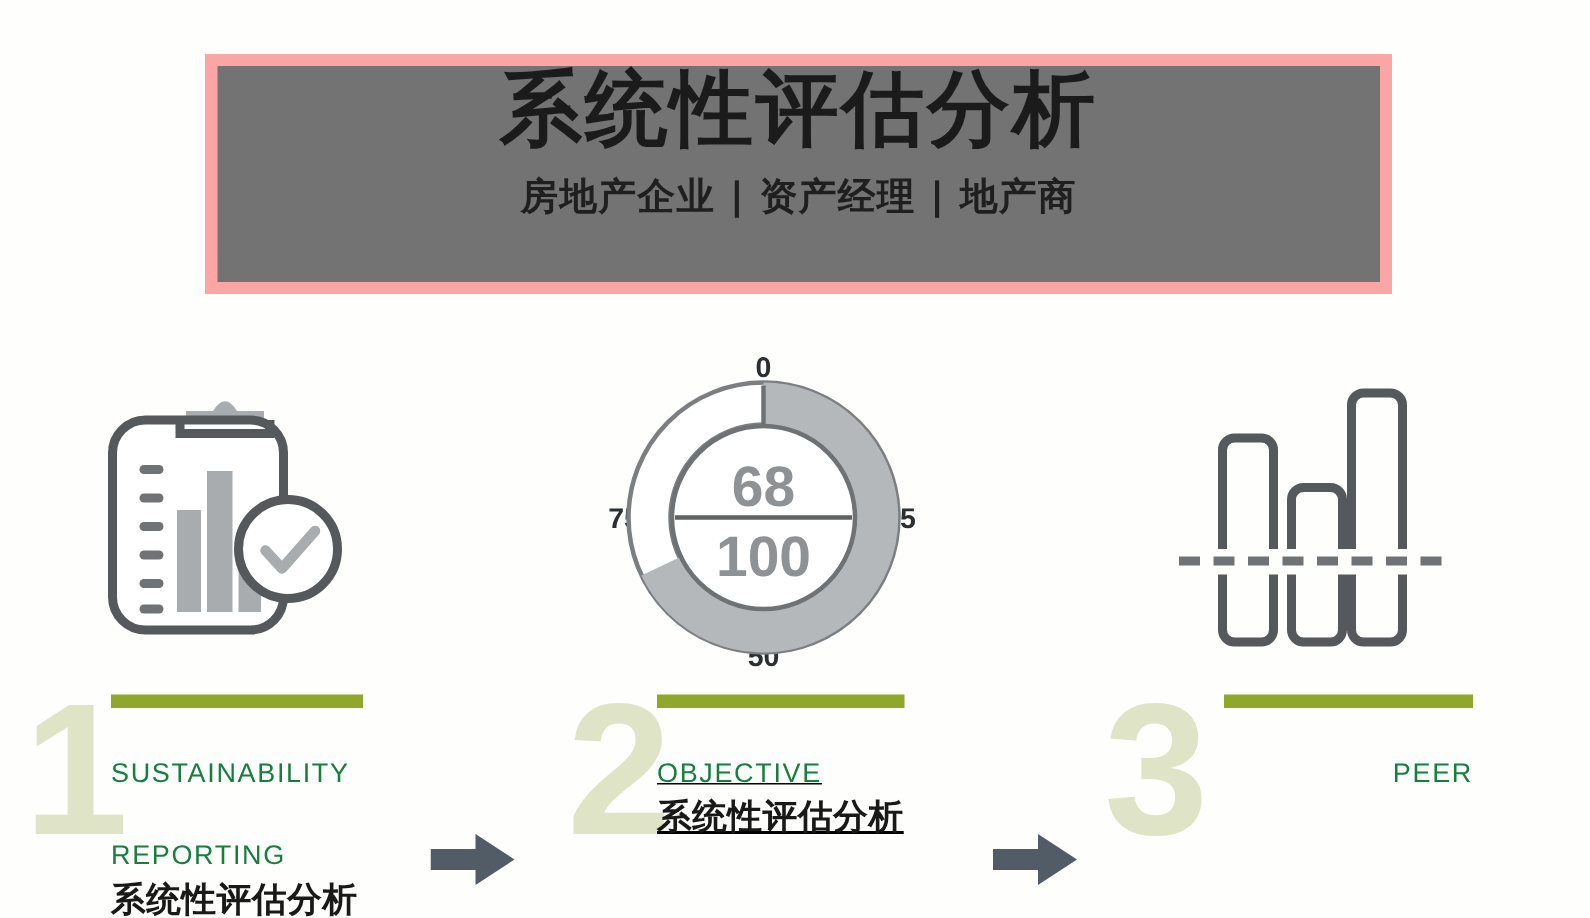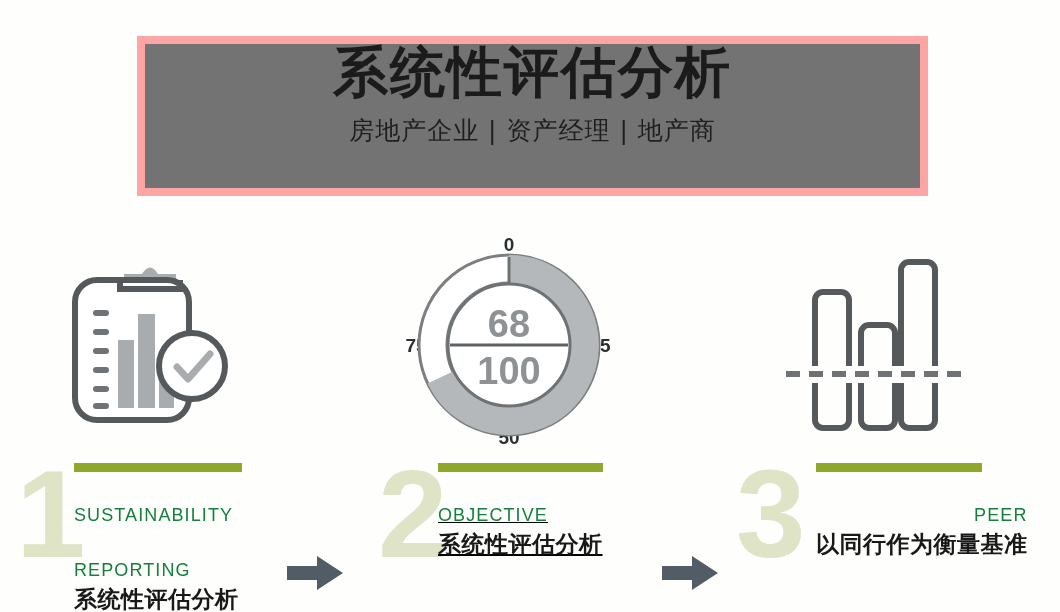--- a/index.html
+++ b/index.html
@@ -31,21 +31,21 @@
     font-size: 55px;
     font-weight: bold;
     color: #1b1b1b;
     letter-spacing: 2px;
     line-height: 1.05;
     white-space: nowrap;
   }
   #header-subtitle {
     font-family: "DejaVu Sans", sans-serif;
     font-size: 25px;
-    font-weight: normal;
+    font-weight: bold;
     color: #1f1f1f;
     letter-spacing: 1px;
     margin-top: 12px;
     white-space: nowrap;
   }
 
   
   #icon-row {
     position: absolute;
     left: 0; top: 232px;
@@ -253,16 +253,15 @@
       <div class="step-en">OBJECTIVE</div>
       <div class="step-zh">系统性评估分析</div>
     </div>
   </div>
 
   <div class="step" id="step-3">
     <div class="step-num">3</div>
     <div class="step-body">
       <div class="accent-bar"></div>
       <div class="step-en">PEER</div>
-      <div class="step-zh">以同行作为衡量基准</div>
     </div>
   </div>
 </div>
 
 </body></html>

